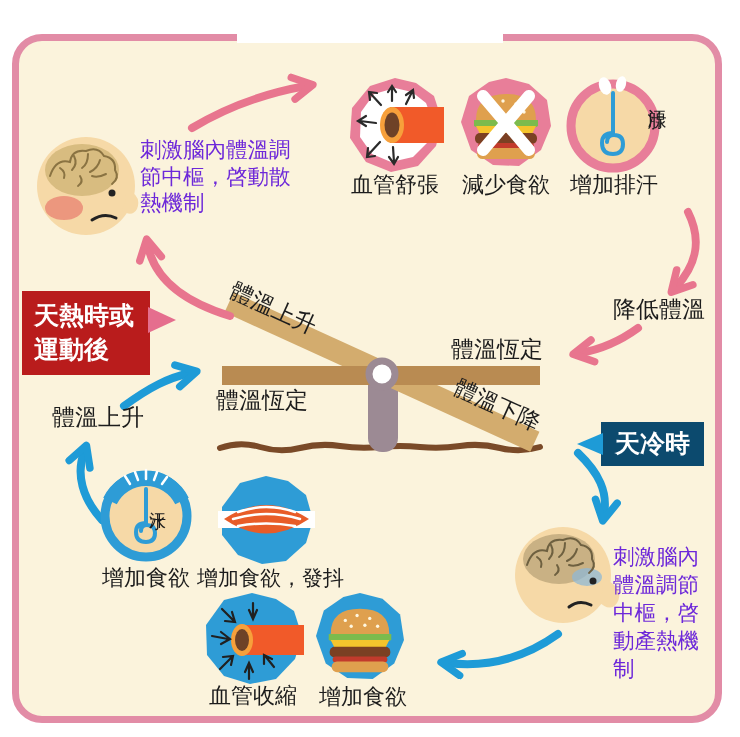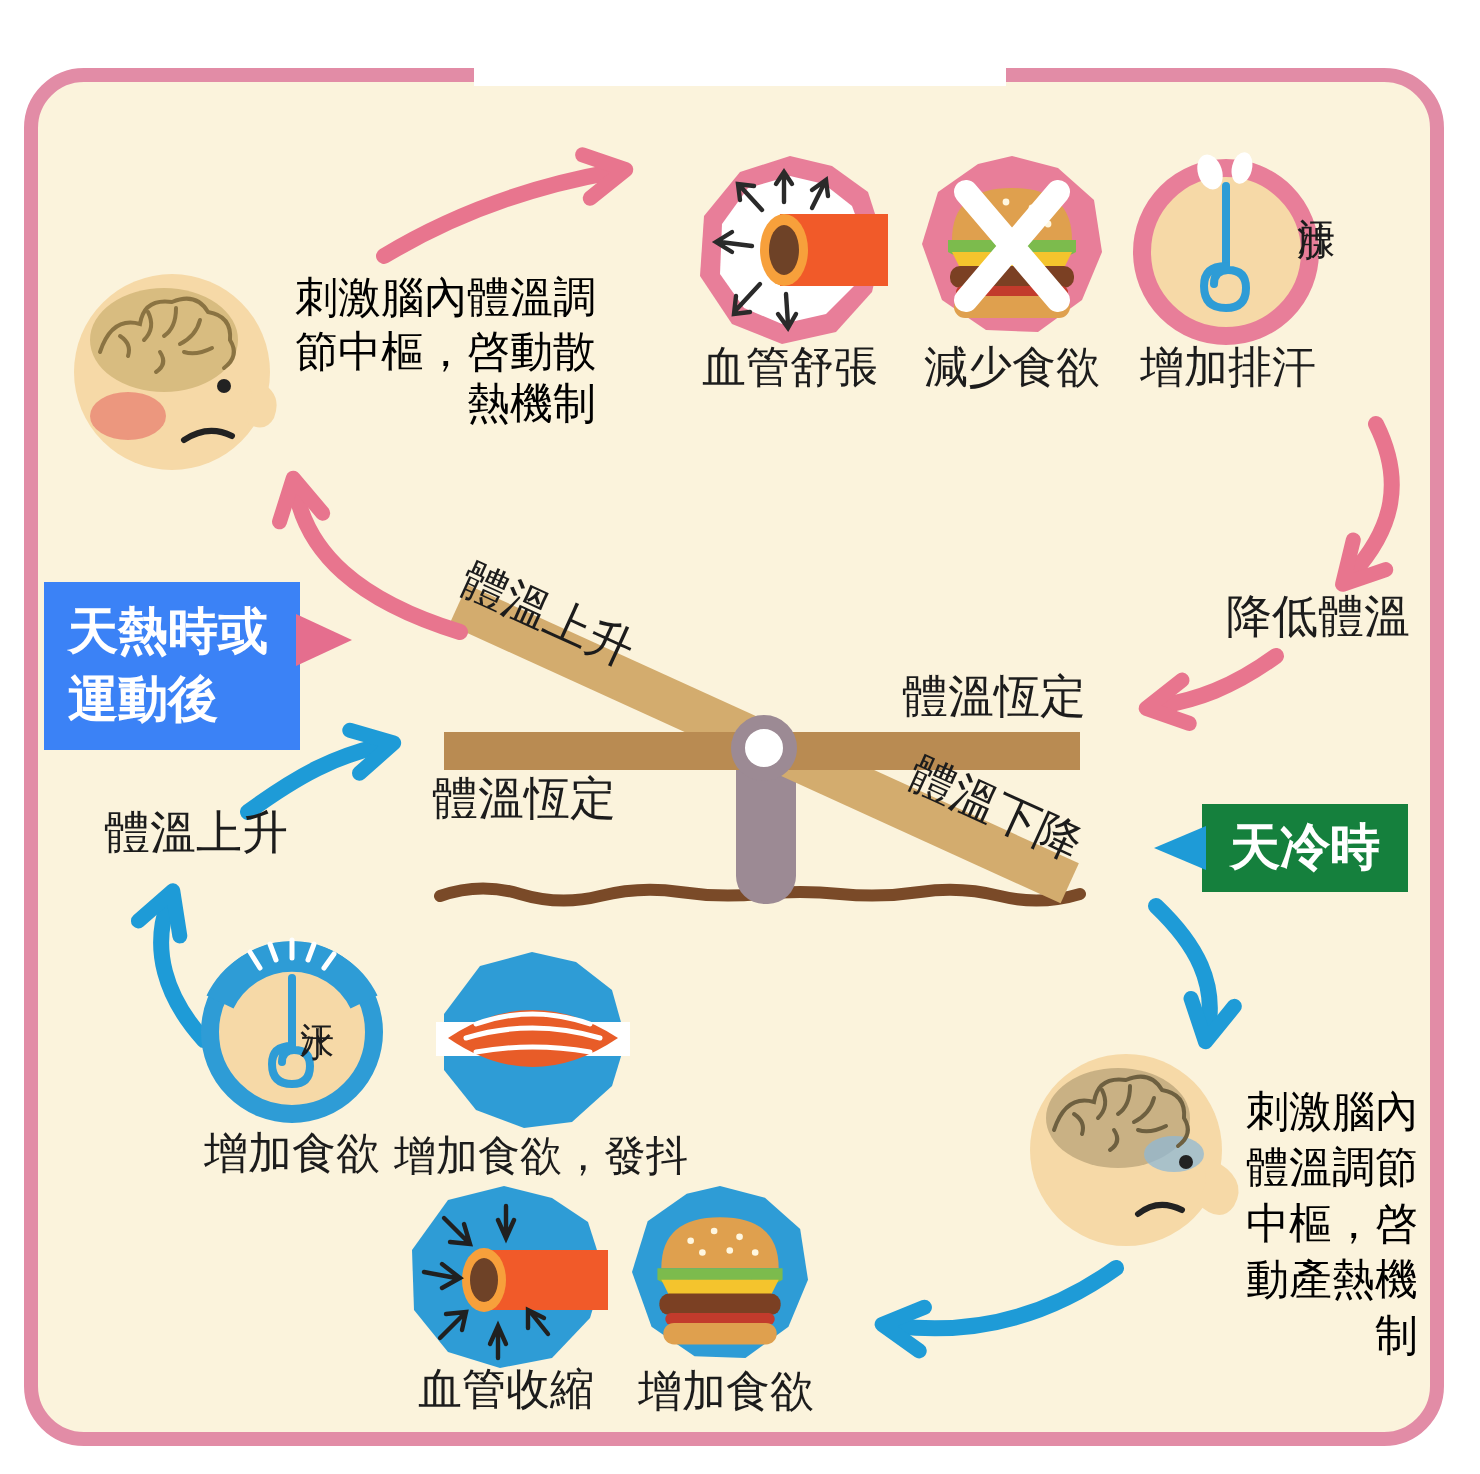--- a/index.html
+++ b/index.html
@@ -7,29 +7,29 @@
           font-family:"DejaVu Sans",sans-serif;}
   .abs{position:absolute;}
   #frame{left:12px;top:34px;width:710px;height:689px;box-sizing:border-box;
          border:7px solid #E28CA6;border-radius:30px;background:#FBF3DC;z-index:0;}
   #title-mask{left:237px;top:33px;width:266px;height:10px;background:#ffffff;z-index:3;}
   #page-title{left:50%;top:4px;transform:translateX(-50%);z-index:4;font-size:30px;font-weight:bold;
               color:#1d1d1d;white-space:nowrap;letter-spacing:1px;}
   #overlay{left:0;top:0;z-index:2;}
   .icon{z-index:2;}
   .lbl{z-index:3;color:#1c1c1c;text-align:center;font-size:22px;line-height:26px;}
-  .lbl-block{z-index:3;color:#000000;text-align:right;}
+  .lbl-block{z-index:3;color:#6d28d9;text-align:left;}
   .rot{transform-origin:left top;transform:rotate(24.5deg);white-space:nowrap;}
   .nowrap{white-space:nowrap;}
   .vert{writing-mode:vertical-rl;text-orientation:upright;letter-spacing:2px;}
   .callout{z-index:3;color:#ffffff;font-weight:bold;}
-  #callout-hot{left:22px;top:291px;width:104px;background:#3b82f6;font-size:25px;line-height:34px;padding:8px 12px;}
+  #callout-hot{left:22px;top:291px;width:104px;background:#b91c1c;font-size:25px;line-height:34px;padding:8px 12px;}
   #callout-hot .ptr{position:absolute;right:-26px;top:16px;width:0;height:0;
     border-top:13px solid transparent;border-bottom:13px solid transparent;border-left:28px solid #E56E8E;}
-  #callout-cold{left:601px;top:402px;background:#15803d;font-size:25px;line-height:32px;padding:6px 14px;white-space:nowrap;}
+  #callout-cold{left:601px;top:422px;background:#0c4a6e;font-size:25px;line-height:32px;padding:6px 14px;white-space:nowrap;}
   #callout-cold .ptr{position:absolute;left:-24px;top:11px;width:0;height:0;
     border-top:11px solid transparent;border-bottom:11px solid transparent;border-right:26px solid #1E9BD7;}
 </style>
 </head>
 <body>
 
 <div id="canvas">
 
   <div id="frame" class="abs"></div>
   <div id="title-mask" class="abs"></div>

